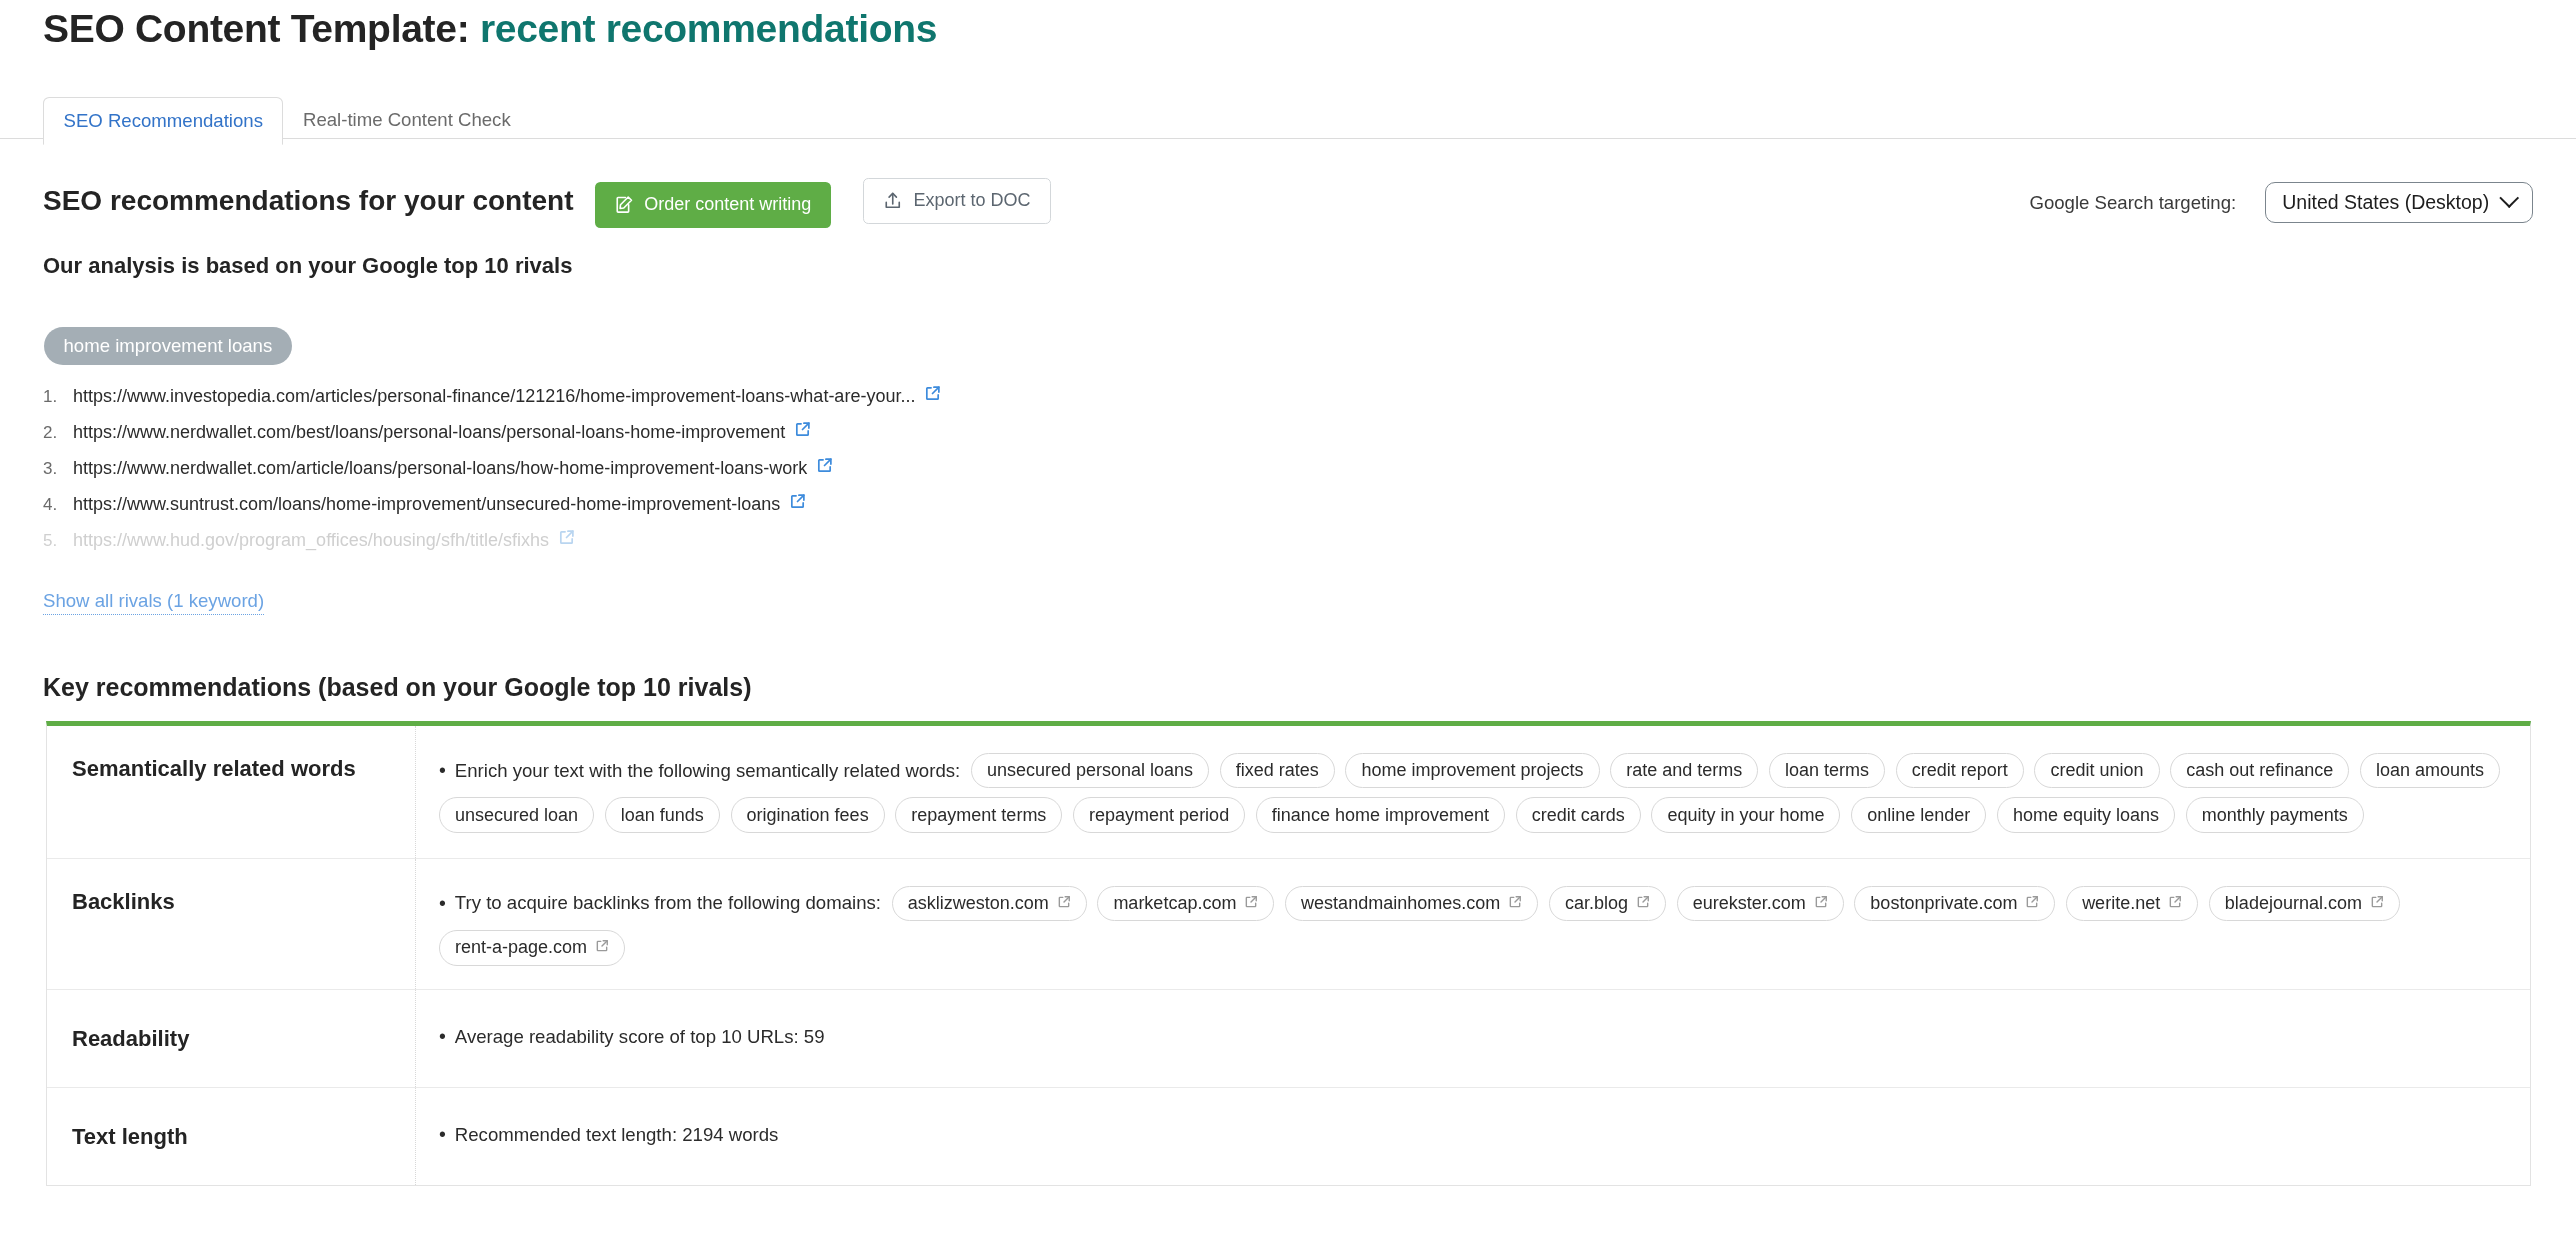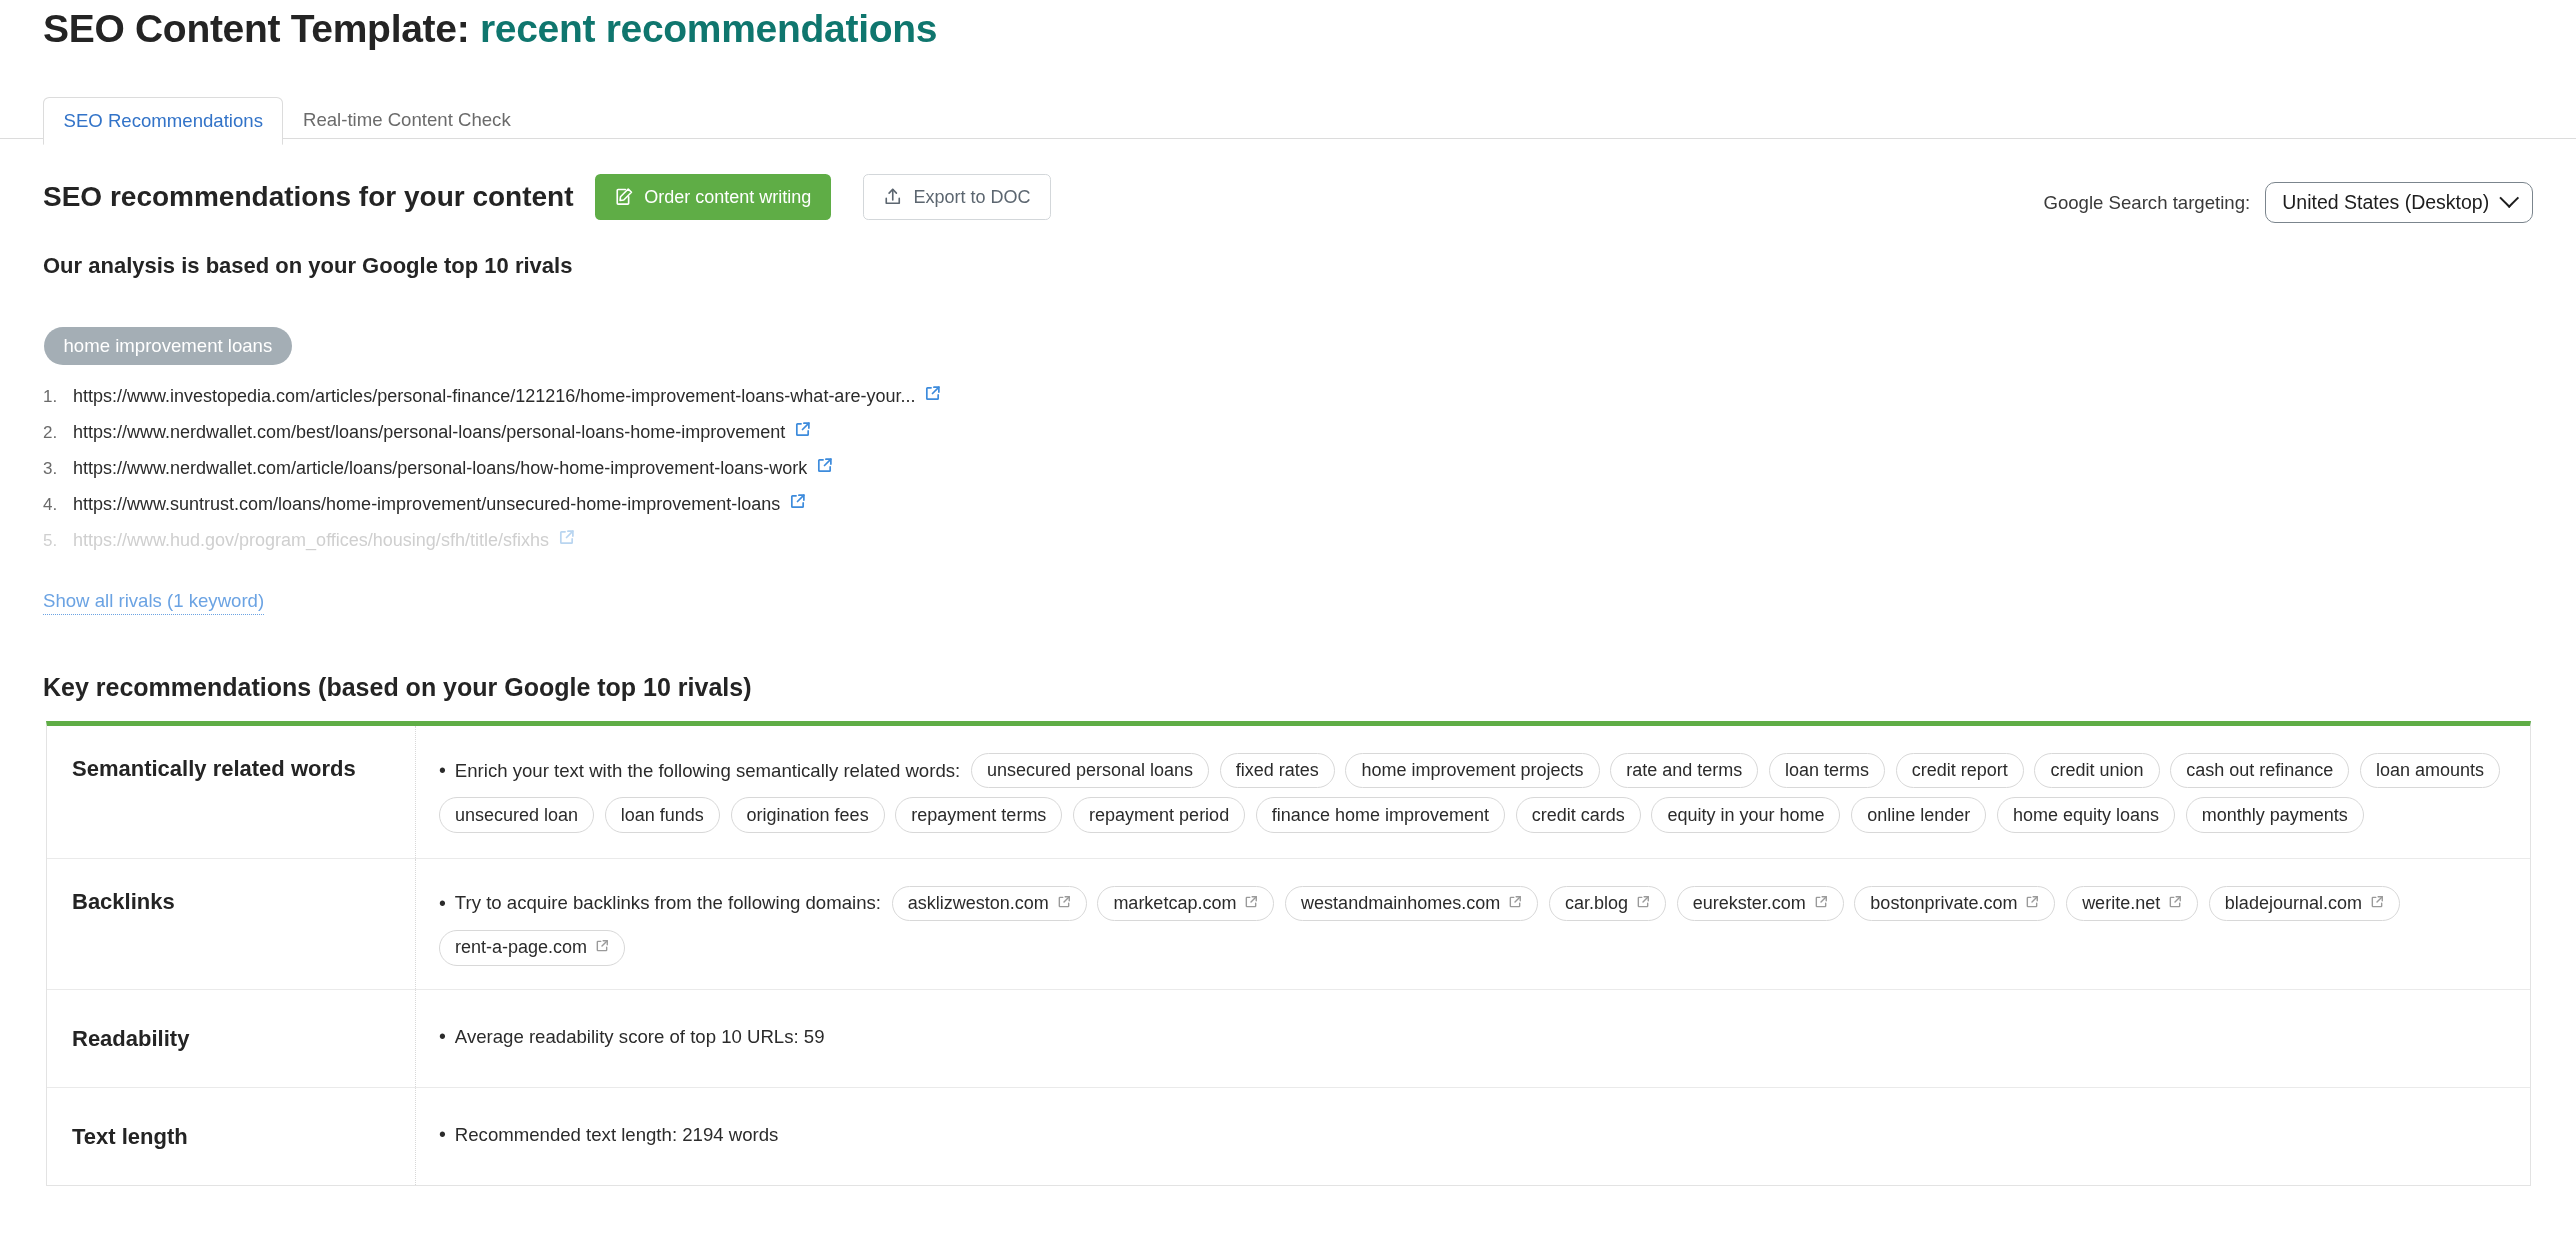--- a/index.html
+++ b/index.html
@@ -95,37 +95,38 @@
     white-space: nowrap;
     cursor: pointer;
     box-sizing: border-box;
   }
   .btn-primary {
     background: #5fad46;
     color: #ffffff;
     padding: 12.4px 19.5px;
     border: none;
     font-weight: normal;
+    margin-top: 8px;
   }
   .btn-secondary {
     background: #ffffff;
     color: #5c6670;
     padding: 11.5px 19.5px;
     border: 1.8px solid #d3d7da;
     margin-left: 32px;
   }
   .btn svg { display: block; }
 
   .targeting {
     position: absolute;
     right: 43px;
     top: 182px;
     display: flex;
     align-items: center;
-    gap: 15px;
+    gap: 29px;
   }
   .targeting-label {
     font-size: 18.6px;
     color: #3a3a3a;
     white-space: nowrap;
   }
   .select-box {
     display: inline-flex;
     align-items: center;
     gap: 12.4px;

